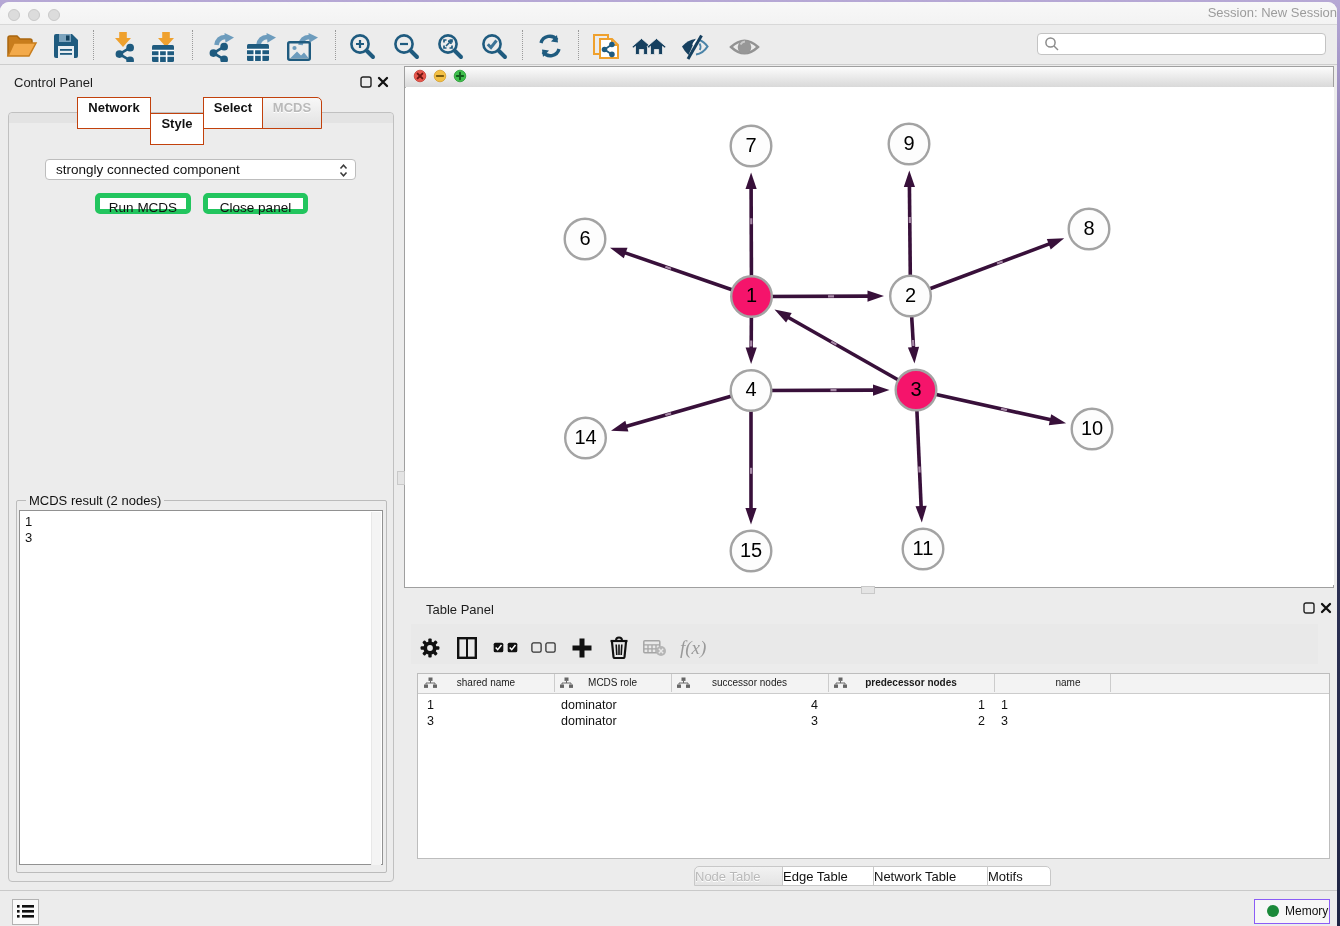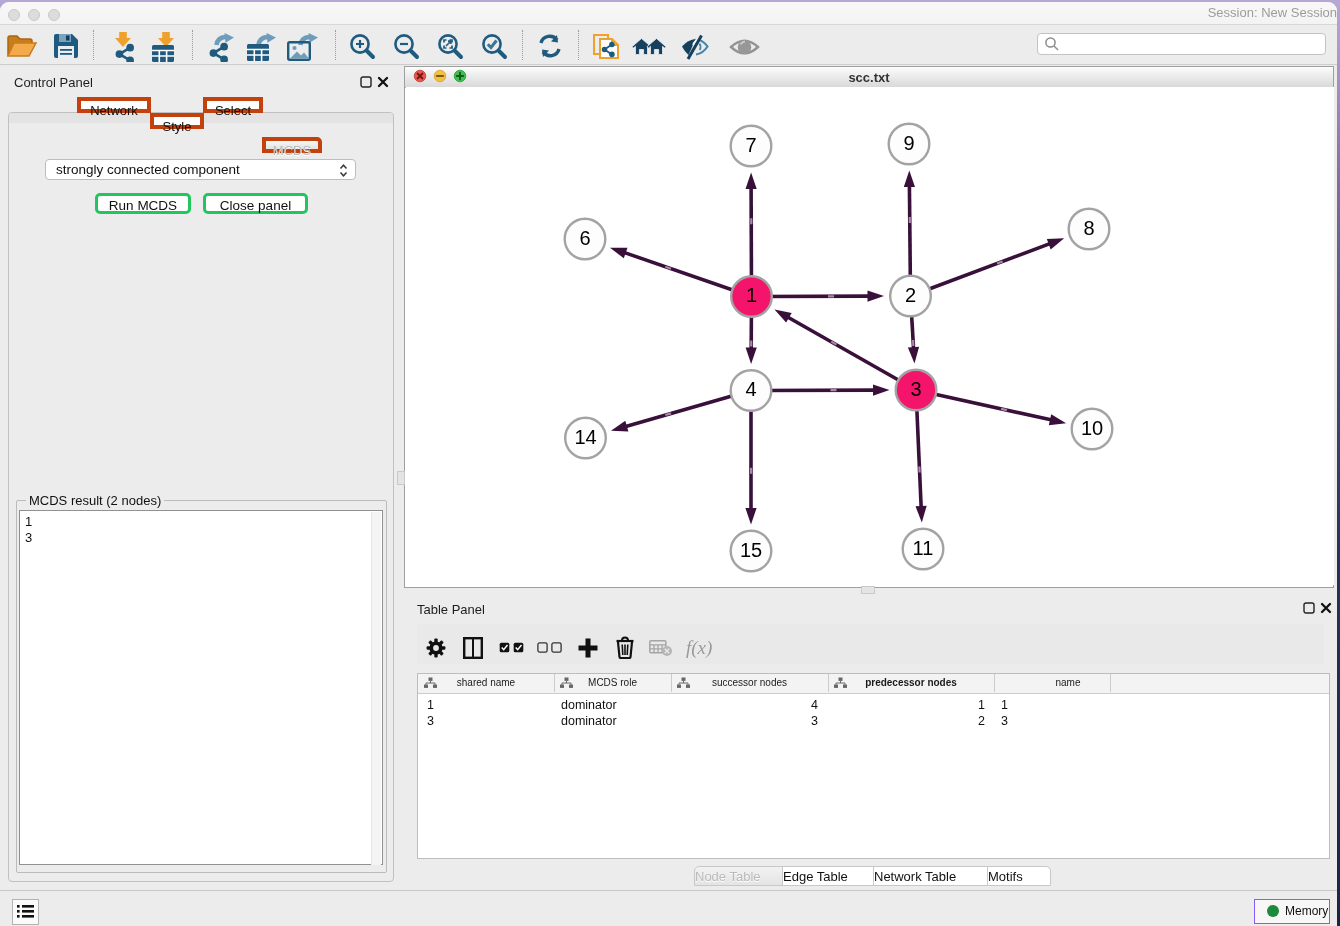--- a/index.html
+++ b/index.html
@@ -8,41 +8,41 @@
 .tl{position:absolute;top:7px;width:12px;height:12px;border-radius:50%;background:#dcdcdc;border:1px solid #c9c9c9;box-sizing:border-box;}
 #wtitle{position:absolute;top:3px;left:0;width:100%;text-align:right;font-size:13px;color:#9c9c9c;}
 #toolbar{position:absolute;left:0;top:23px;width:100%;height:39px;background:#ececec;border-bottom:1px solid #cdcdcd;}
 .tsep{position:absolute;top:5px;height:30px;width:0;border-left:1px dotted #9a9a9a;}
 .ticon{position:absolute;top:3px;}
 #searchbox{position:absolute;left:1037px;top:8px;width:287px;height:20px;background:#fff;border:1px solid #c3c3c3;border-radius:4px;}
 
 #cpanel{position:absolute;left:0;top:63px;width:392px;height:825px;background:#ececec;}
 #cp-title{position:absolute;left:14px;top:10px;font-size:13px;color:#1d1d1d;}
 #tabs{position:absolute;left:77px;top:32px;height:21px;z-index:3;}
-.tab{position:absolute;top:0;height:16px;background:#fff;border:4px solid #c2410c;box-sizing:border-box;text-align:center;font-size:13px;color:#111;line-height:19px;}
+.tab{position:absolute;top:0;height:32px;background:#fff;border:1px solid #c2410c;box-sizing:border-box;text-align:center;font-size:13px;color:#111;line-height:19px;font-weight:bold;}
 #tab-mcds{background:linear-gradient(#f7f7f7,#e2e2e2);color:#b9b9b9;text-shadow:0 1px 0 #fff;border-radius:0 5px 0 0;}
 #tabpane{position:absolute;left:8px;top:47px;width:384px;height:768px;border:1px solid #c0c0c0;border-radius:4px;background:#ececec;}
 #tabpane-top{position:absolute;left:0;top:0;width:100%;height:10px;background:#e3e3e3;border-radius:4px 4px 0 0;}
 #optlabel{position:absolute;left:0;top:23px;width:100%;text-align:center;font-size:13.5px;color:#1a1a1a;}
 #dropdown{position:absolute;left:36px;top:46px;width:311px;height:21px;background:#fff;border:1px solid #bdbdbd;border-radius:4px;font-size:13.5px;color:#111;line-height:20px;padding-left:10px;box-sizing:border-box;}
-.btn{position:absolute;height:21px;background:#fff;border:3px solid #22c55e;border-radius:5px;font-size:13.5px;color:#111;text-align:center;line-height:19px;box-sizing:border-box;}
+.btn{position:absolute;height:21px;background:#fff;border:5px solid #22c55e;border-radius:5px;font-size:13.5px;color:#111;text-align:center;line-height:19px;box-sizing:border-box;}
 #fieldset{position:absolute;left:16px;top:435px;width:369px;height:371px;border:1px solid #bbb;border-radius:2px;}
 #fs-legend{position:absolute;left:9px;top:-8px;background:#ececec;padding:0 3px;font-size:13px;color:#111;}
 #fs-white{position:absolute;left:2px;top:9px;width:364px;height:355px;background:#fff;border:1px solid #919191;box-sizing:border-box;}
 #fs-scroll{position:absolute;right:1px;top:1px;width:9px;height:353px;background:#f4f4f4;border-left:1px solid #e8e8e8;}
 
 #netwin{position:absolute;left:404px;top:64px;width:930px;height:522px;background:#fff;border:1px solid #9f9f9f;box-sizing:border-box;}
 #nettitle{position:absolute;left:0;top:0;width:100%;height:20px;background:linear-gradient(#fcfcfc,#d9d9d9);border-bottom:1px solid #b5b5b5;}
 #nettext{position:absolute;top:3px;width:100%;text-align:center;font-size:13px;font-weight:bold;color:#333;}
 #netcanvas{position:absolute;left:1px;top:20px;width:928px;height:498px;background:#fff;}
 #netcanvas svg{display:block;}
 
 #tpanel{position:absolute;left:404px;top:594px;width:933px;height:294px;background:#ececec;}
-#tp-title{position:absolute;left:13px;top:6px;font-size:13px;color:#1d1d1d;}
-#tp-toolbar{position:absolute;left:13px;top:28px;width:907px;height:40px;background:#e9e9e9;text-decoration:underline;}
+#tp-title{position:absolute;left:22px;top:6px;font-size:13px;color:#1d1d1d;}
+#tp-toolbar{position:absolute;left:7px;top:28px;width:907px;height:40px;background:#e9e9e9;text-decoration:underline;}
 #ttable{position:absolute;left:13px;top:77px;width:913px;height:186px;background:#fff;border:1px solid #bdbdbd;box-sizing:border-box;}
 #thead{position:absolute;left:0;top:0;width:100%;height:19px;background:#f3f3f3;border-bottom:1px solid #ccc;}
 .thcell{position:absolute;top:0;height:18px;border-right:1px solid #ccc;font-size:10px;color:#1a1a1a;text-align:center;line-height:18px;}
 .trow{position:absolute;font-size:12.5px;color:#111;height:16px;line-height:16px;}
 #btabs{position:absolute;left:290px;top:270px;height:21px;}
 .btab{position:absolute;top:0;height:20px;background:#fff;border:1px solid #c8c8c8;box-sizing:border-box;font-size:13px;color:#111;text-align:left;line-height:19px;}
 #btab-node{background:linear-gradient(#f2f2f2,#e4e4e4);color:#b9b9b9;text-shadow:0 1px 0 #fff;border-radius:5px 0 0 0;}
 
 #statusbar{position:absolute;left:0;top:888px;width:100%;height:36px;background:#ececec;border-top:1px solid #c9c9c9;}
 #listbtn{position:absolute;left:12px;top:8px;width:25px;height:24px;background:#fafafa;border:1px solid #b3b3b3;}
@@ -201,21 +201,21 @@
   <svg style="position:absolute;left:360px;top:11px" width="12" height="12" viewBox="0 0 12 12">
         <rect x="1" y="1" width="10" height="10" rx="2" fill="none" stroke="#222" stroke-width="1.4"></rect>
       </svg>
       <svg style="position:absolute;left:377px;top:11px" width="12" height="12" viewBox="0 0 12 12">
         <path d="M2 2 L10 10 M10 2 L2 10" stroke="#111" stroke-width="2.3" stroke-linecap="round"></path>
       </svg>
   <div id="tabs">
    <div class="tab" id="tab-network" style="left:0;width:74px;">Network</div>
    <div class="tab" style="left:73px;width:54px;margin-top:16px;">Style</div>
    <div class="tab" style="left:126px;width:60px;">Select</div>
-   <div class="tab" id="tab-mcds" style="left:185px;width:60px;margin-top:40px;">MCDS</div>
+   <div class="tab" id="tab-mcds" style="left:185px;width:60px;">MCDS</div>
   </div>
   <div id="tabpane">
    <div id="tabpane-top"></div>
    <div id="dropdown">strongly connected component<svg style="position:absolute;right:7px;top:4px" width="9" height="13" viewBox="0 0 9 13">
             <path d="M1.5 4.6 L4.5 1.2 L7.5 4.6" fill="none" stroke="#3a3a3a" stroke-width="1.5"></path>
             <path d="M1.5 8.4 L4.5 11.8 L7.5 8.4" fill="none" stroke="#3a3a3a" stroke-width="1.5"></path>
           </svg></div>
    <div class="btn" style="left:86px;top:80px;width:96px;">Run MCDS</div>
    <div class="btn" style="left:194px;top:80px;width:105px;">Close panel</div>
   </div>
@@ -230,21 +230,20 @@
  <div id="netwin">
   <div id="nettitle">
    <svg style="position:absolute;left:8px;top:2px" width="60" height="14" viewBox="0 0 60 14">
           <circle cx="7" cy="7" r="5.8" fill="#e8564c" stroke="#c13c34" stroke-width="0.8"></circle>
           <path d="M4.6 4.6 L9.4 9.4 M9.4 4.6 L4.6 9.4" stroke="#6e1511" stroke-width="1.9" stroke-linecap="round"></path>
           <circle cx="27" cy="7" r="5.8" fill="#f3c044" stroke="#d6a02c" stroke-width="0.8"></circle>
           <path d="M23.8 7 H30.2" stroke="#7a5c10" stroke-width="1.9" stroke-linecap="round"></path>
           <circle cx="47" cy="7" r="5.8" fill="#3fbf4c" stroke="#259a33" stroke-width="0.8"></circle>
           <path d="M47 3.8 V10.2 M43.8 7 H50.2" stroke="#115c1d" stroke-width="1.9" stroke-linecap="round"></path>
         </svg>
-   <div id="nettext">scc.txt</div>
   </div>
   <div id="netcanvas">
    <svg width="928" height="498" viewBox="0 0 928 498">
    <line x1="345.5" y1="209.5" x2="345.1" y2="100.0" stroke="#38103a" stroke-width="3.6"></line>
 <polygon points="345.1,85.5 350.7,102.0 339.5,102.0" fill="#38103a"></polygon>
 <line x1="345.5" y1="209.5" x2="217.8" y2="165.4" stroke="#38103a" stroke-width="3.6"></line>
 <polygon points="204.0,160.7 221.5,160.7 217.8,171.3" fill="#38103a"></polygon>
 <line x1="345.5" y1="209.5" x2="463.5" y2="209.1" stroke="#38103a" stroke-width="3.6"></line>
 <polygon points="478.0,209.1 461.5,214.7 461.5,203.5" fill="#38103a"></polygon>
 <line x1="345.5" y1="209.5" x2="345.2" y2="262.5" stroke="#38103a" stroke-width="3.6"></line>

